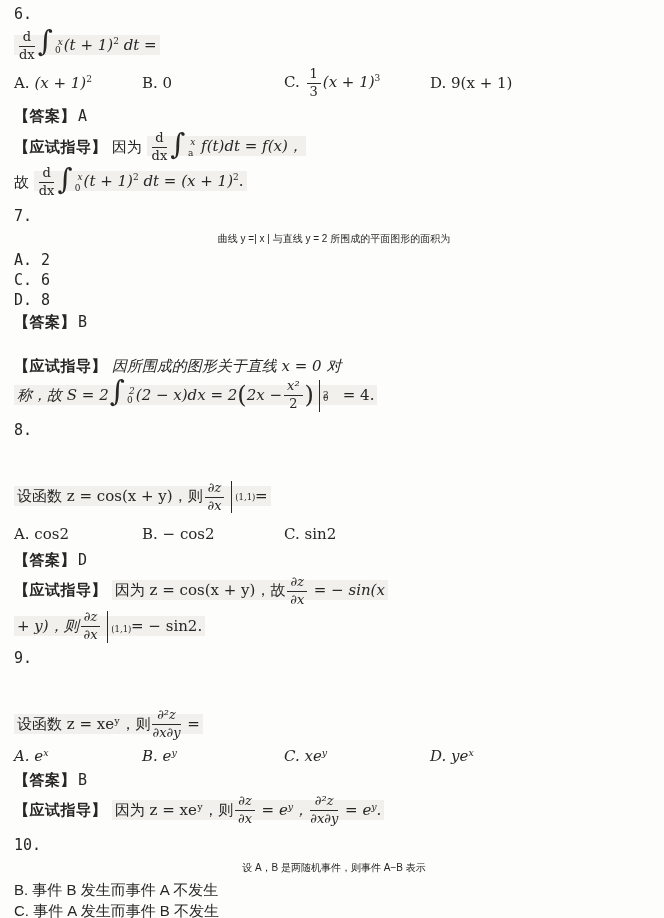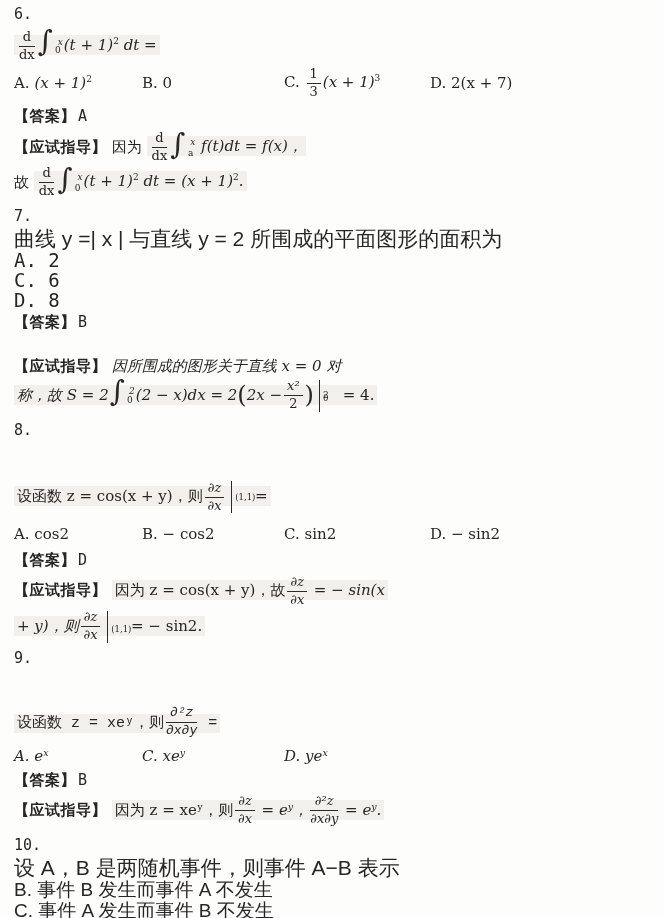--- a/index.html
+++ b/index.html
@@ -5,22 +5,22 @@
   html,body{margin:0;padding:0;background:#ffffff;}
   .page{
     position:relative;width:664px;height:918px;box-sizing:border-box;
     background:#fdfdfc;color:#272624;
     font-family:"DejaVu Serif",serif;font-size:15px;
     padding:4px 10px 0 14px;overflow:hidden;
   }
   .line{display:block;}
   .qnum{font-family:"DejaVu Sans Mono",monospace;font-size:15px;line-height:20px;margin-bottom:2px;}
   .cn{font-family:"Liberation Sans",sans-serif;}
-  .cnline{font-size:21px;line-height:21px;margin-bottom:1px;}
-  .cnopt{font-size:19px;line-height:20px;margin-bottom:0;}
+  .cnline{font-size:10px;line-height:21px;margin-bottom:1px;text-align:center;}
+  .cnopt{font-size:15px;line-height:20px;margin-bottom:0;}
   .mono{font-family:"DejaVu Sans Mono",monospace;}
   .lbl{font-weight:700;font-family:"Liberation Sans",sans-serif;letter-spacing:.5px;}
   .ansline{line-height:20px;margin:2px 0 4px;}
   .ansletter{font-family:"DejaVu Sans Mono",monospace;padding-left:2px;}
   
   .fstem{line-height:38px;margin-bottom:2px;}
   .fstem40{line-height:40px;margin-bottom:6px;margin-top:36px;}
   .gline{line-height:32px;}
   .gtall{line-height:36px;}
   .it{font-style:italic;}
@@ -51,21 +51,21 @@
 
   <section>
     <div class="line qnum">6.</div>
 
     <div class="line fstem"><span class="sbg"><span class="frac"><span class="fn">d</span><span class="fd">dx</span></span><span class="intg"><span class="isup">x</span><span class="isub">0</span></span><span class="it">(t + 1)</span><sup class="sp">2</sup><span class="it"> dt =</span></span></div>
 
     <div class="line optrow mb6">
       <span class="opt"><span>A.</span><span class="it"> (x + 1)</span><sup class="sp">2</sup></span>
       <span class="opt">B. 0</span>
       <span class="opt"><span>C.</span> <span class="frac"><span class="fn">1</span><span class="fd">3</span></span><span class="it">(x + 1)</span><sup class="sp">3</sup></span>
-      <span class="opt">D. 2(x + 7)</span>
+      <span class="opt">D. 9(x + 1)</span>
     </div>
 
     <div class="line ansline"><span class="lbl">【答案】</span><span class="ansletter">A</span></div>
 
     <div class="line gline"><span class="lbl">【应试指导】</span> <span>因为 </span><span class="sbg"><span class="frac"><span class="fn">d</span><span class="fd">dx</span></span><span class="intg"><span class="isup">x</span><span class="isub">a</span></span><span class="it"> f(t)dt = f(x)，</span></span></div>
 
     <div class="line gline mb6"><span>故 </span><span class="sbg"><span class="frac"><span class="fn">d</span><span class="fd">dx</span></span><span class="intg"><span class="isup">x</span><span class="isub">0</span></span><span class="it">(t + 1)</span><sup class="sp">2</sup><span class="it"> dt = (x + 1)</span><sup class="sp">2</sup><span>.</span></span></div>
   </section>
 
   <section>
@@ -80,36 +80,36 @@
   </section>
 
   <section>
     <div class="line qnum">8.</div>
     <div class="line fstem40"><span class="sbg"><span>设函数 z = cos(x + y)，则</span><span class="frac"><span class="fn it">∂z</span><span class="fd it">∂x</span></span><span class="vbar"><span class="vsub">(1,1)</span></span><span> =</span></span></div>
 
     <div class="line optrow mb4" style="line-height:24px;">
       <span class="opt">A. cos2</span>
       <span class="opt">B. − cos2</span>
       <span class="opt">C. sin2</span>
-      <span class="opt">D. − sin2</span>
     </div>
 
     <div class="line ansline"><span class="lbl">【答案】</span><span class="ansletter">D</span></div>
 
     <div class="line gline"><span class="lbl">【应试指导】</span> <span class="sbg"><span>因为 z = cos(x + y)，故</span><span class="frac"><span class="fn it">∂z</span><span class="fd it">∂x</span></span><span class="it"> = − sin(x</span></span></div>
 
     <div class="line gtall mb4"><span class="sbg"><span class="it">+ y)，则</span><span class="frac"><span class="fn it">∂z</span><span class="fd it">∂x</span></span><span class="vbar"><span class="vsub">(1,1)</span></span><span> = − sin2.</span></span></div>
   </section>
 
   <section>
     <div class="line qnum">9.</div>
-    <div class="line fstem40" style="margin-bottom:0;font-family:Liberation Mono, monospace;"><span class="sbg"><span>设函数 z = xeʸ，则</span><span class="frac"><span class="fn it">∂²z</span><span class="fd it">∂x∂y</span></span><span> =</span></span></div>
+    <div class="line fstem40" style="margin-bottom:0;"><span class="sbg"><span>设函数 z = xeʸ，则</span><span class="frac"><span class="fn it">∂²z</span><span class="fd it">∂x∂y</span></span><span> =</span></span></div>
 
     <div class="line optrow" style="line-height:24px;">
       <span class="opt it">A. eˣ</span>
+      <span class="opt it">B. eʸ</span>
       <span class="opt it">C. xeʸ</span>
       <span class="opt it">D. yeˣ</span>
     </div>
 
     <div class="line ansline"><span class="lbl">【答案】</span><span class="ansletter">B</span></div>
 
     <div class="line gline mb8"><span class="lbl">【应试指导】</span> <span class="sbg"><span>因为 z = xeʸ，则</span><span class="frac"><span class="fn it">∂z</span><span class="fd it">∂x</span></span><span class="it"> = eʸ，</span><span class="frac"><span class="fn it">∂²z</span><span class="fd it">∂x∂y</span></span><span class="it"> = eʸ.</span></span></div>
   </section>
 
   <section>

